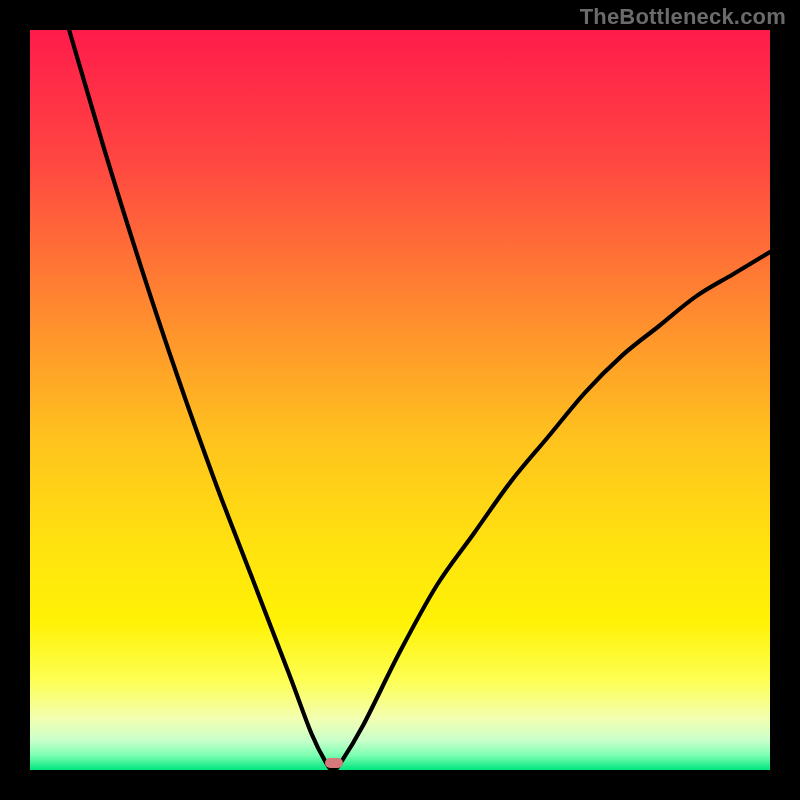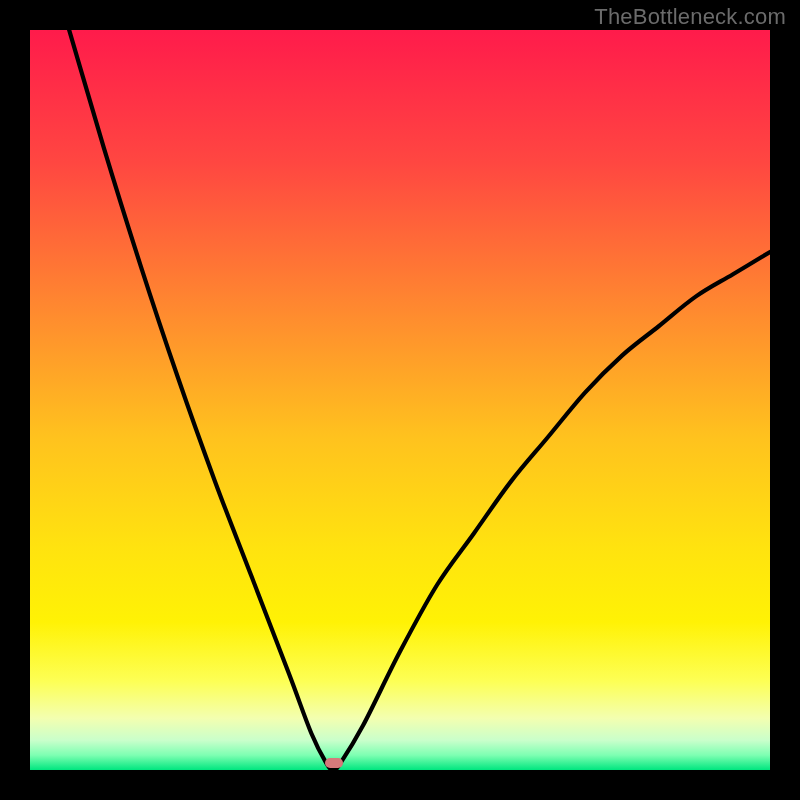--- a/index.html
+++ b/index.html
@@ -41,21 +41,21 @@
     position: absolute;
     background: #d47a7b;
     border-radius: 6px;
   }
   .watermark {
     position: absolute;
     top: 4px;
     right: 14px;
     color: #6b6b6b;
     font-size: 22px;
-    font-weight: 400;
+    font-weight: 700;
     letter-spacing: 0.2px;
   }
 </style>
 </head>
 <body>
 
 <div class="frame">
 
   <div class="watermark" style="color: rgb(107, 107, 107);">TheBottleneck.com</div>
 

